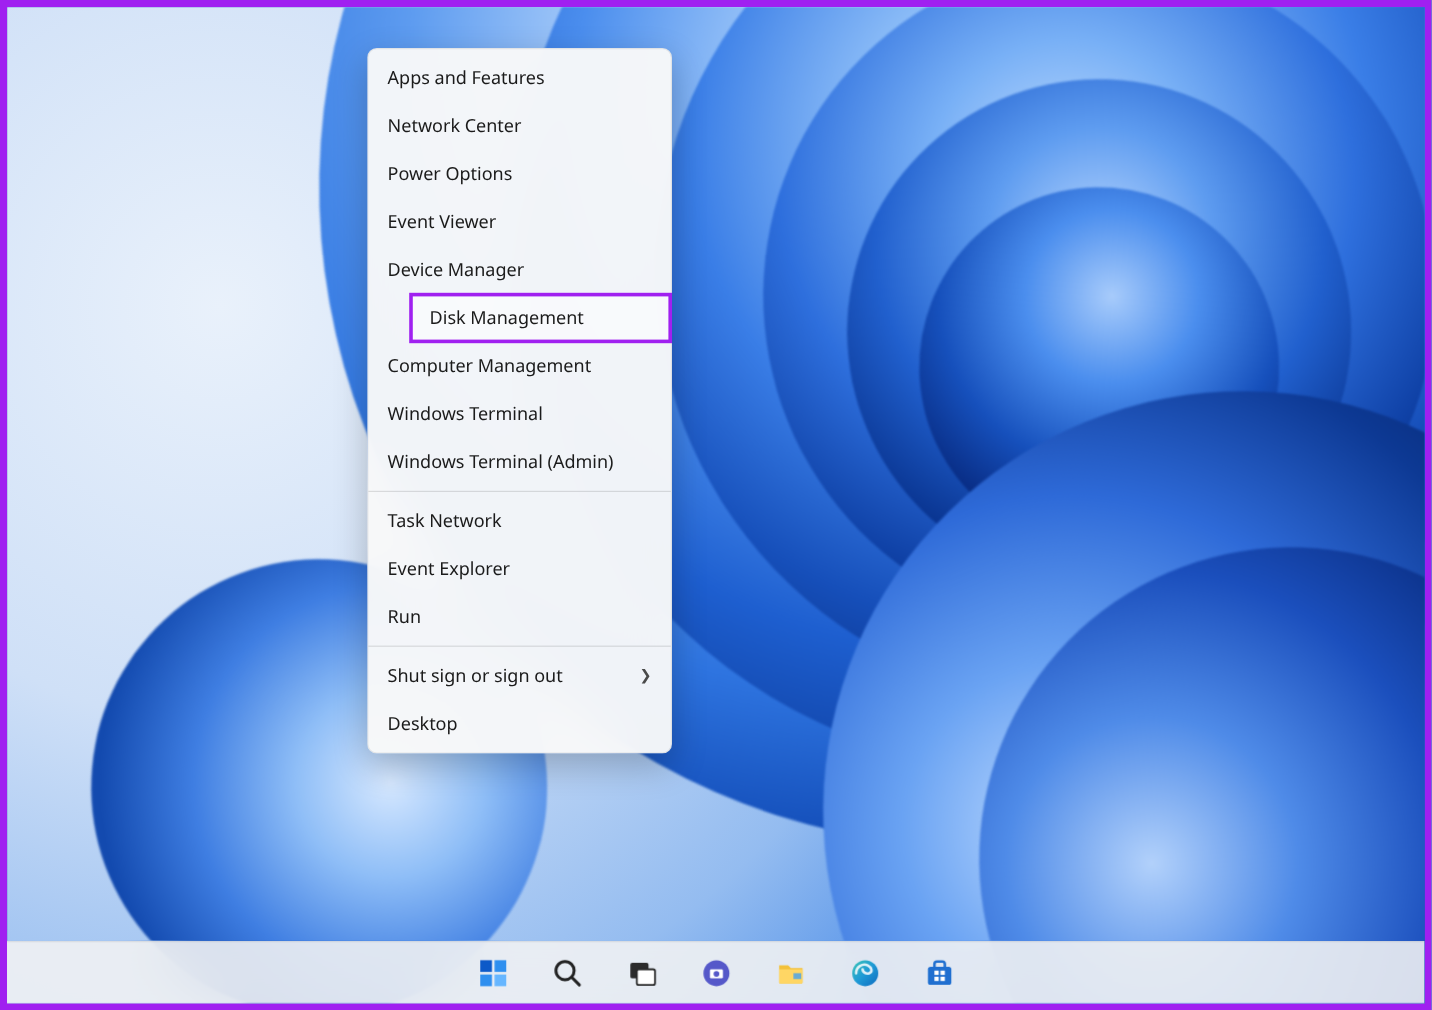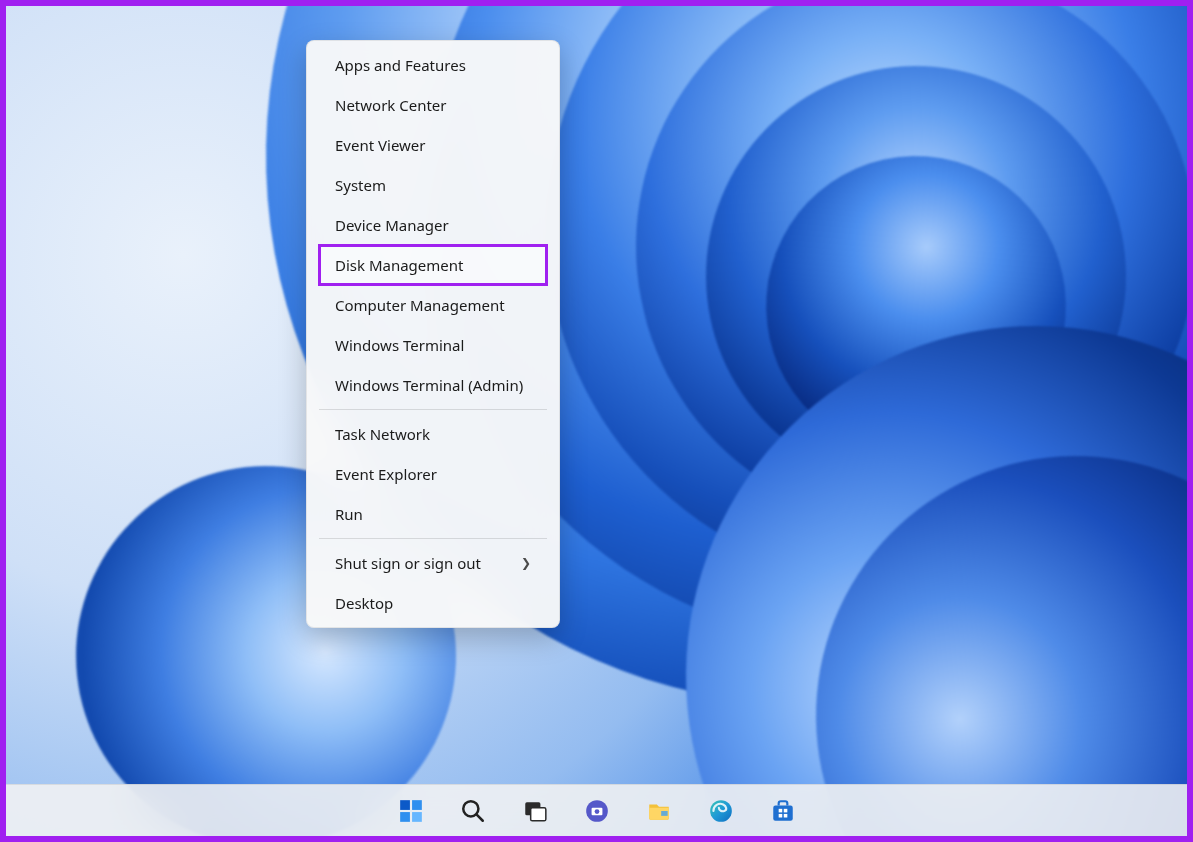--- a/index.html
+++ b/index.html
@@ -58,37 +58,38 @@
   }
   
   .winx-menu {
     position: absolute;
     left: 300px; top: 34px;
     width: 254px;
     background: rgba(249, 249, 249, 0.96);
     border: 1px solid rgba(0,0,0,0.08);
     border-radius: 8px;
     box-shadow: 0 10px 28px rgba(0,0,0,0.22);
-    padding: 4px 12px;
+    padding: 4px 0;
     backdrop-filter: blur(18px);
   }
   .menu-item {
     padding: 9px 16px 9px 16px;
     font-size: 15px;
     color: #1b1b1b;
     display: flex;
     align-items: center;
     justify-content: space-between;
     cursor: default;
     line-height: 22px;
   }
   .menu-item.highlight {
     outline: 3px solid #a020f0;
     outline-offset: -2px;
     background: rgba(255,255,255,0.5);
+    margin-left: 35px;
   }
   .menu-sep {
     height: 1px;
     background: rgba(0,0,0,0.12);
     margin: 4px 0;
   }
   .chev { color: #4a4a4a; font-size: 12px; }
   
   .taskbar {
     position: absolute;
@@ -126,24 +127,24 @@
   </div>
 
   <div class="winx-menu">
     <div class="menu-item">
         <span>Apps and Features</span>
       </div>
     <div class="menu-item">
         <span>Network Center</span>
       </div>
     <div class="menu-item">
+        <span>Power Options</span>
+      </div>
+    <div class="menu-item">
         <span>Event Viewer</span>
-      </div>
-    <div class="menu-item">
-        <span>System</span>
       </div>
     <div class="menu-item">
         <span>Device Manager</span>
       </div>
     <div class="menu-item highlight">
         <span>Disk Management</span>
       </div>
     <div class="menu-item">
         <span>Computer Management</span>
       </div>

